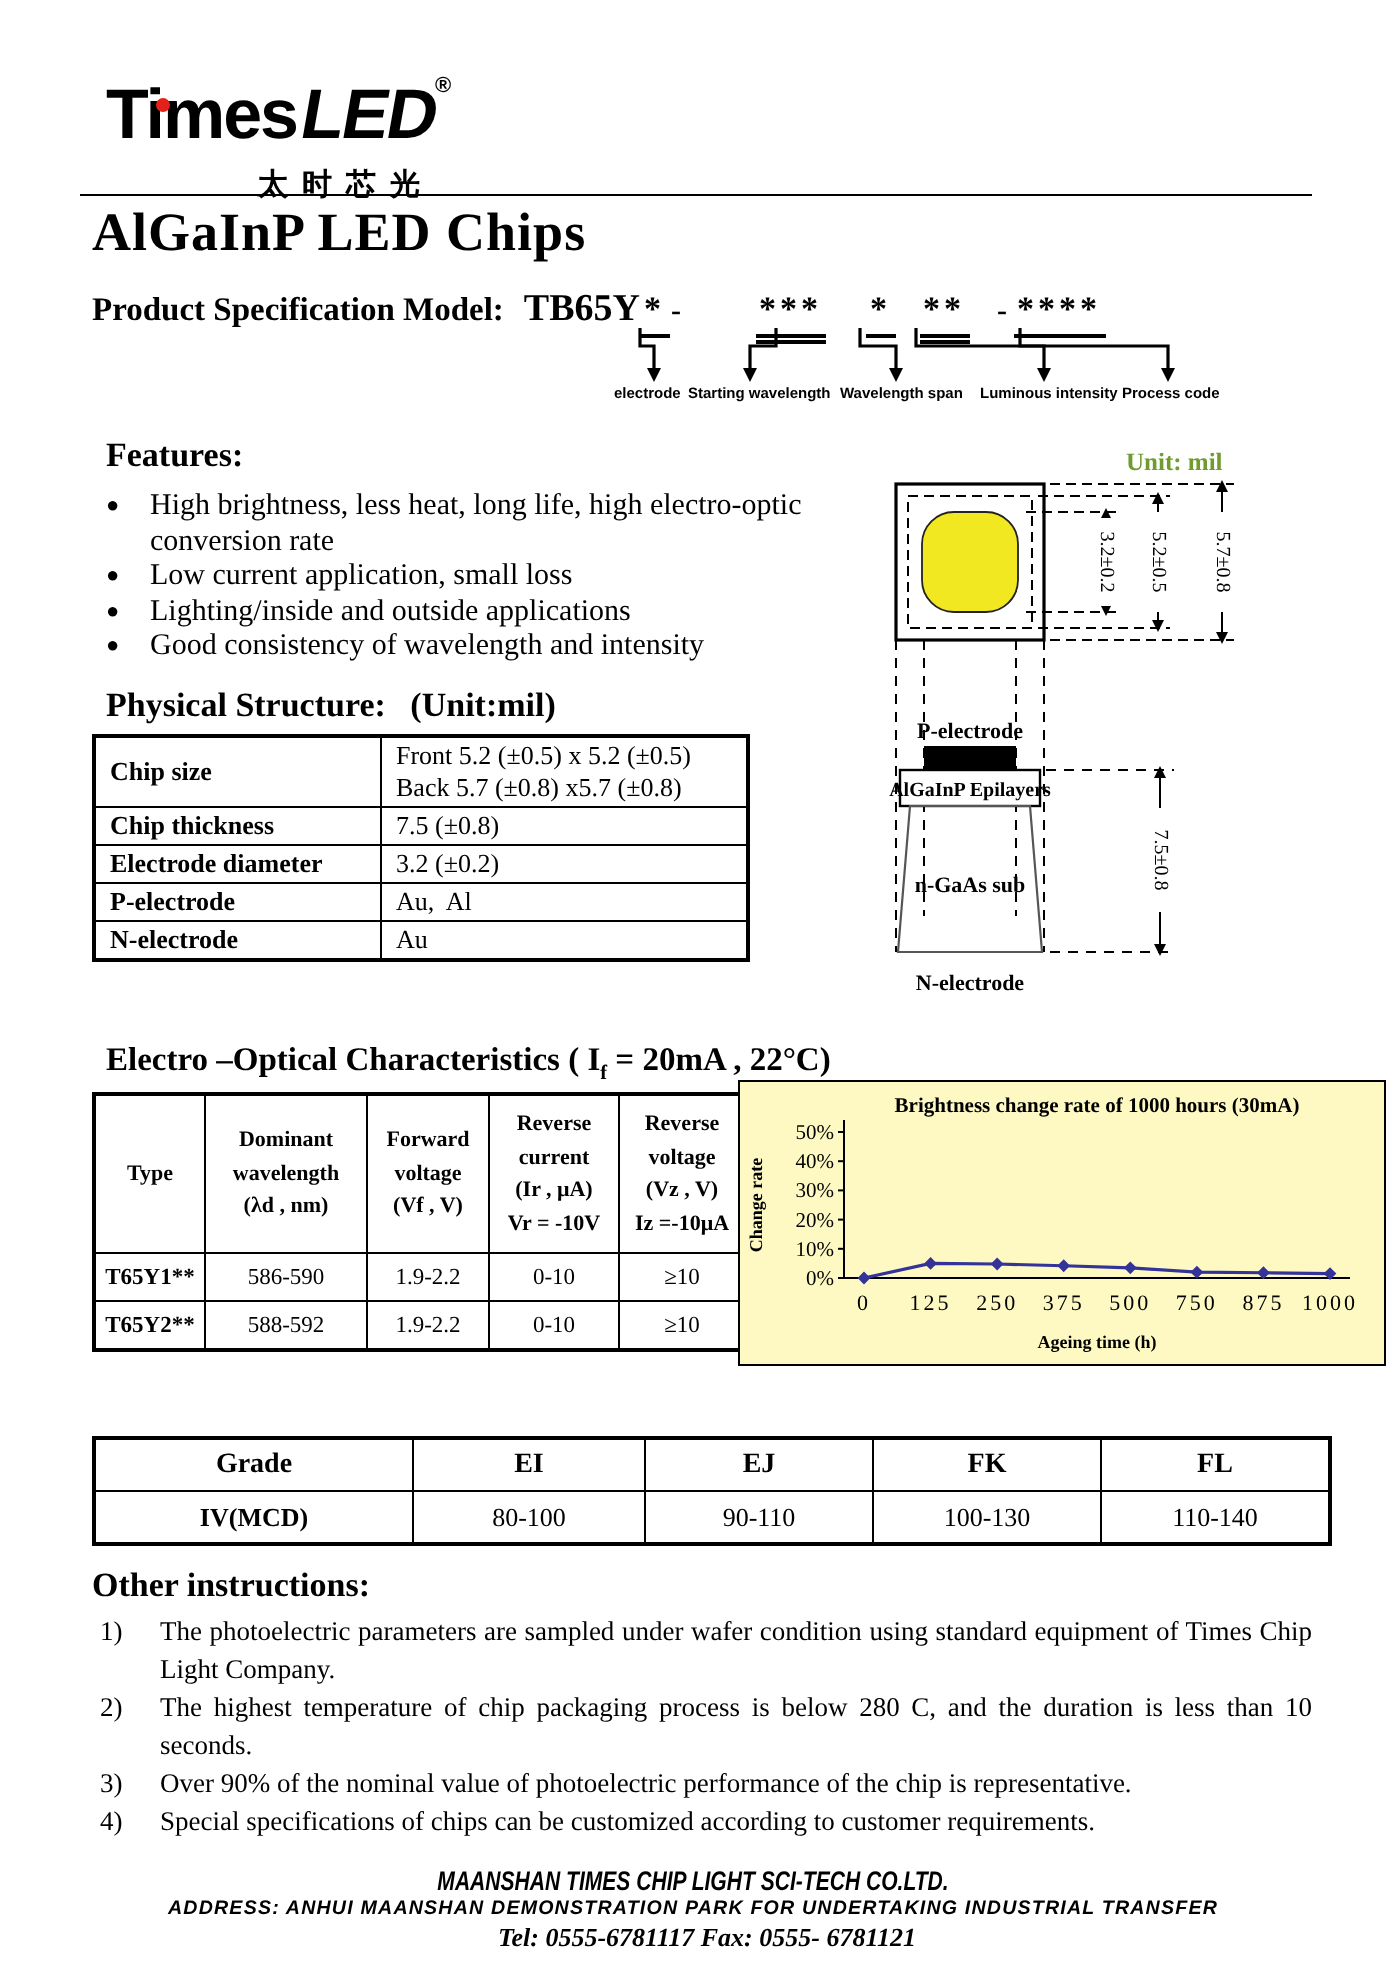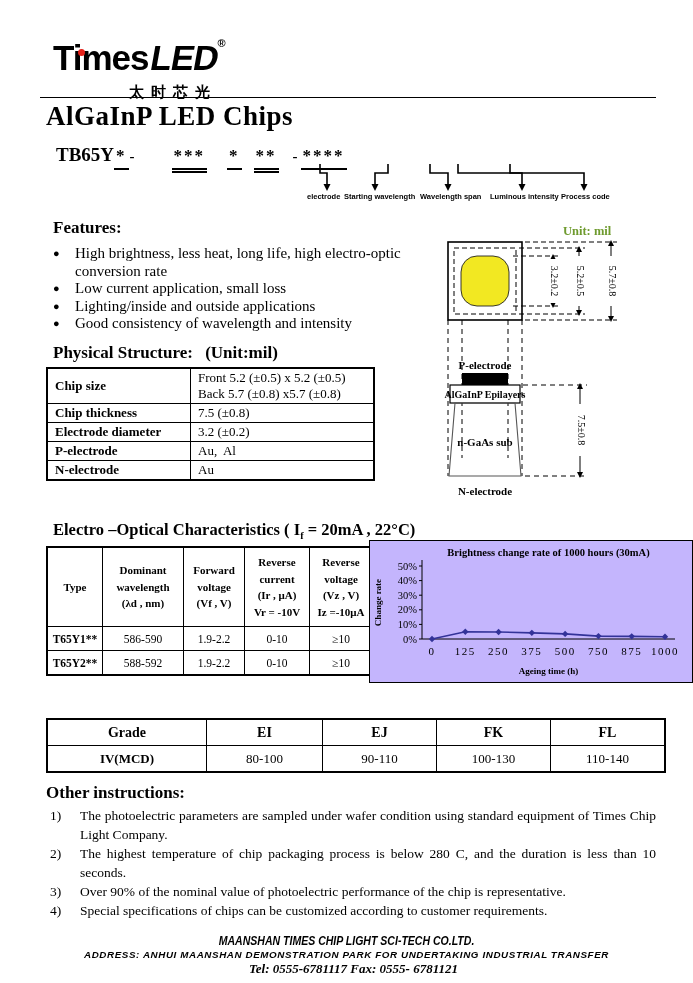--- a/index.html
+++ b/index.html
@@ -51,21 +51,21 @@
 
   
   .eo-table{left:46px;top:546px;border-collapse:collapse;border:2px solid #000;}
   .eo-table th,.eo-table td{border:1.5px solid #000;text-align:center;vertical-align:middle;}
   .eo-table th{font-size:11px;font-weight:bold;white-space:pre-line;line-height:1.5;
                padding:2px 1px;height:74px;}
   .eo-table td{font-size:11.5px;height:23px;padding:0 2px;}
   .eo-table td.type{font-weight:bold;}
 
   
-  .chart-box{left:369px;top:540px;width:322px;height:141px;border:1.6px solid #000;background:#c4b5fd;}
+  .chart-box{left:369px;top:540px;width:322px;height:141px;border:1.6px solid #000;background:#fef9c3;}
 
   
   .lum-table{left:46px;top:718px;border-collapse:collapse;border:2.5px solid #000;}
   .lum-table td{border:1.5px solid #000;text-align:center;height:23px;font-size:13px;}
   .lum-table tr.hdr td{font-weight:bold;font-size:14px;}
 
   
   .other-head{left:46px;top:783px;font-size:17px;font-weight:bold;}
   .other-list{left:50px;top:806px;width:606px;font-size:13.5px;}
   .oi{display:flex;line-height:19px;}
@@ -90,20 +90,21 @@
   <div class="abs brand">
     <span>Times</span><span class="led">LED</span><span class="reg">®</span>
   </div>
   <div class="abs red-dot"></div>
   <div class="abs cn">太时芯光</div>
   <div class="abs rule"></div>
 
   <div class="abs doc-title">AlGaInP LED Chips</div>
 
   <div class="abs model-row">
+    <span class="ps-label">Product Specification Model:</span>
     <span class="ps-prefix">TB65Y</span>
     <span class="grp">*</span>
     <span class="ps-dash">-</span>
     <span class="grp u2 g2">***</span>
     <span class="grp g3">*</span>
     <span class="grp u2 g4">**</span>
     <span class="ps-dash g5d">-</span>
     <span class="grp g5">****</span>
   </div>
 

